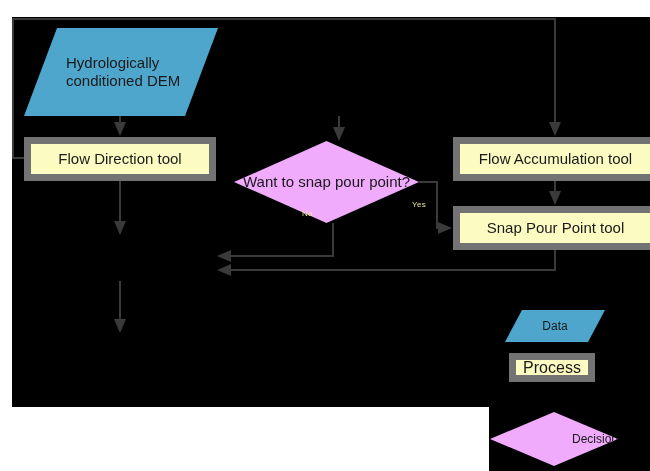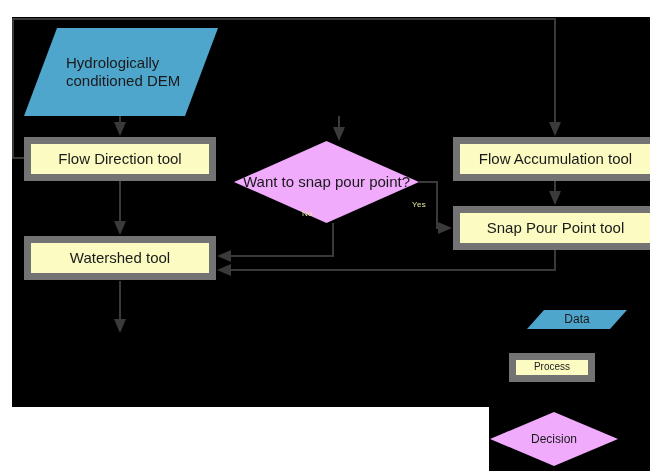--- a/index.html
+++ b/index.html
@@ -112,30 +112,30 @@
     font-size: 15px; justify-content: center; text-align: center;
   }
   #node-watershed {
     left: 48px; top: 334px; width: 170px; height: 66px;
     font-size: 15px;
     padding-left: 32px; padding-right: 18px;
   }
 
   
   #legend-data {
-    left: 527px; top: 310px; width: 100px; height: 19px;
+    left: 505px; top: 310px; width: 100px; height: 32px;
     font-size: 12px; justify-content: center; text-align: center;
   }
   #legend-process {
     left: 509px; top: 353px; width: 86px; height: 29px;
-    font-size: 10px; justify-content: center; text-align: center;
+    font-size: 16px; justify-content: center; text-align: center;
   }
   #legend-decision {
     left: 490px; top: 412px; width: 128px; height: 54px;
-    font-size: 12px; justify-content: center; text-align: center;
+    font-size: 12px; justify-content: center; text-align: right;
   }
 
   
   .branch-label {
     position: absolute;
     font-size: 8px;
     color: #e8e8a0;
     letter-spacing: 0.3px;
     z-index: 5;
     white-space: nowrap;
@@ -193,23 +193,20 @@
   </div>
 
   <div id="node-snap" class="node process-shape">
     <span class="label">Snap Pour Point tool</span>
   </div>
 
   <div id="node-decision" class="node decision-shape">
     <span class="label">Want to snap pour point?</span>
   </div>
 
-  <div id="node-watershedtool" class="node process-shape">
-    <span class="label">Watershed tool</span>
-  </div>
 
 
   <span id="label-yes" class="branch-label">Yes</span>
   <span id="label-no" class="branch-label">No</span>
 
   <div id="legend-data" class="node data-shape">
     <span class="label">Data</span>
   </div>
 
   <div id="legend-process" class="node process-shape">

